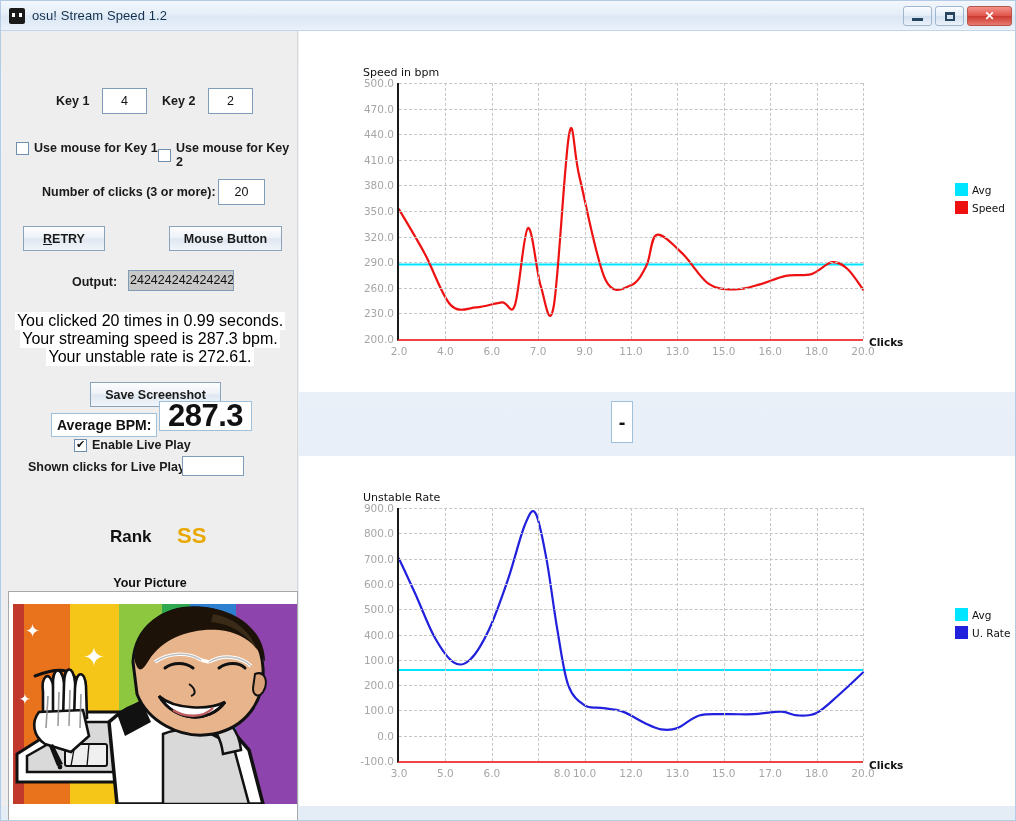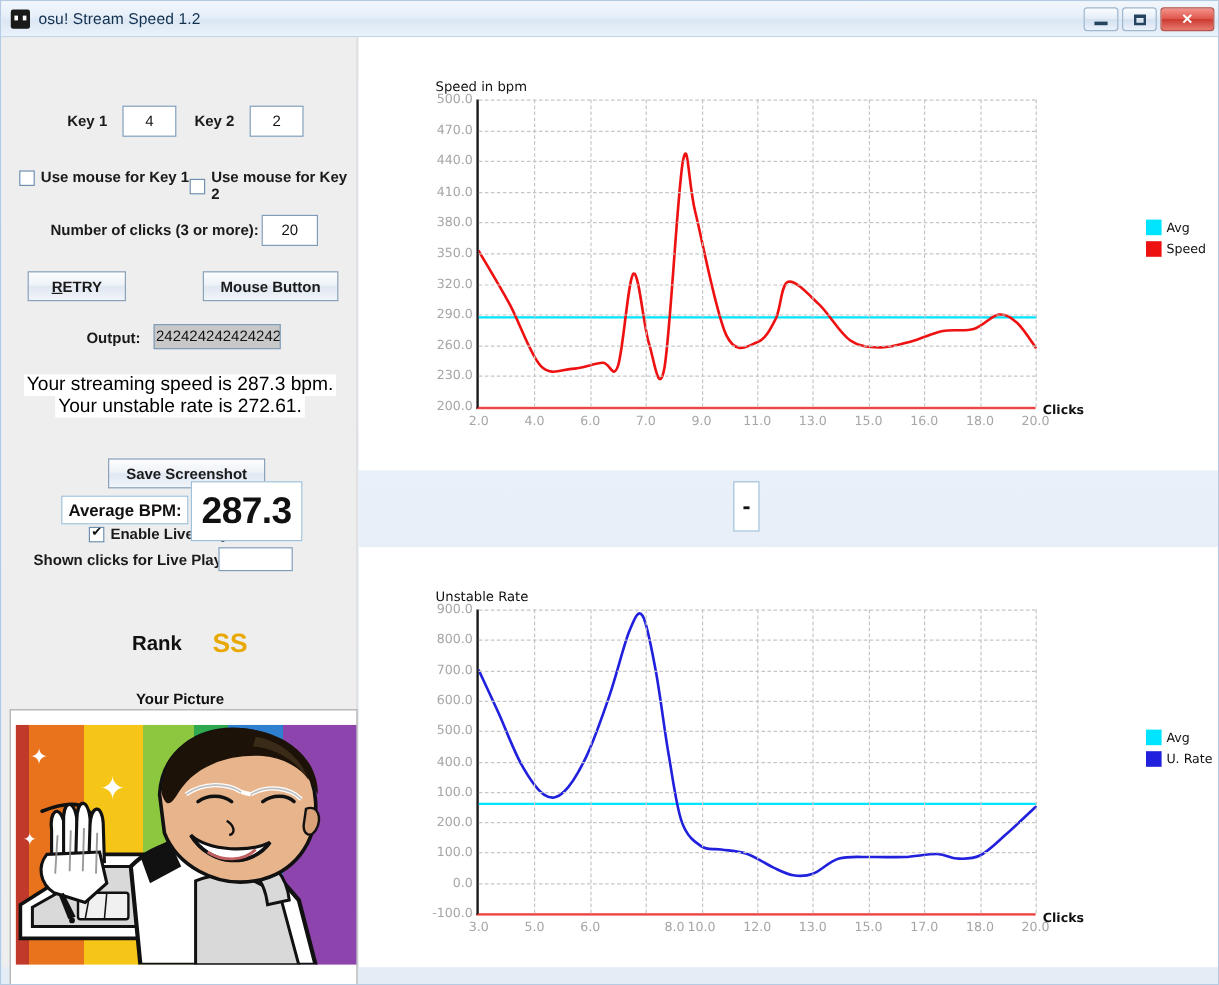--- a/index.html
+++ b/index.html
@@ -213,21 +213,21 @@
 
   
   #avg-label {
     position: absolute; left: 50px; top: 412px;
     background: #fff; border: 1px solid #9fc0da;
     font-size: 14px; font-weight: bold; color: #111;
     padding: 3px 5px; line-height: 16px;
   }
   #avg-value {
     position: absolute; left: 158px; top: 400px;
-    width: 93px; height: 50px;
+    width: 93px; height: 30px;
     background: #fff; border: 1px solid #9fc0da;
     font-size: 31px; font-weight: bold; color: #111;
     display: flex; align-items: center; justify-content: center;
     letter-spacing: -0.5px;
   }
   #cur-label {
     position: absolute; left: 414px; top: 412px;
     background: #fff; border: 1px solid #9fc0da;
     font-size: 14px; font-weight: bold; color: #111;
     padding: 3px 5px; line-height: 16px;
@@ -283,20 +283,21 @@
     <div id="retry-btn" class="btn">
       <span class="u">R</span>
         <span>ETRY</span>
     </div>
     <div id="mousebtn" class="btn">Mouse Button</div>
 
     <div id="output-label" class="lbl">Output:</div>
     <div id="output-box">2424242424242424</div>
 
     <div id="result-block">
+      <span class="line"><span>You clicked 20 times in 0.99 seconds.</span></span>
       <span class="line"><span>Your streaming speed is 287.3 bpm.</span></span>
       <span class="line"><span>Your unstable rate is 272.61.</span></span>
     </div>
 
     <div id="save-btn" class="btn">Save Screenshot</div>
 
     <div id="liveplay" class="cbwrap">
       <span class="cbox checked"></span>
       <span class="lbl">Enable Live Play</span>
     </div>

